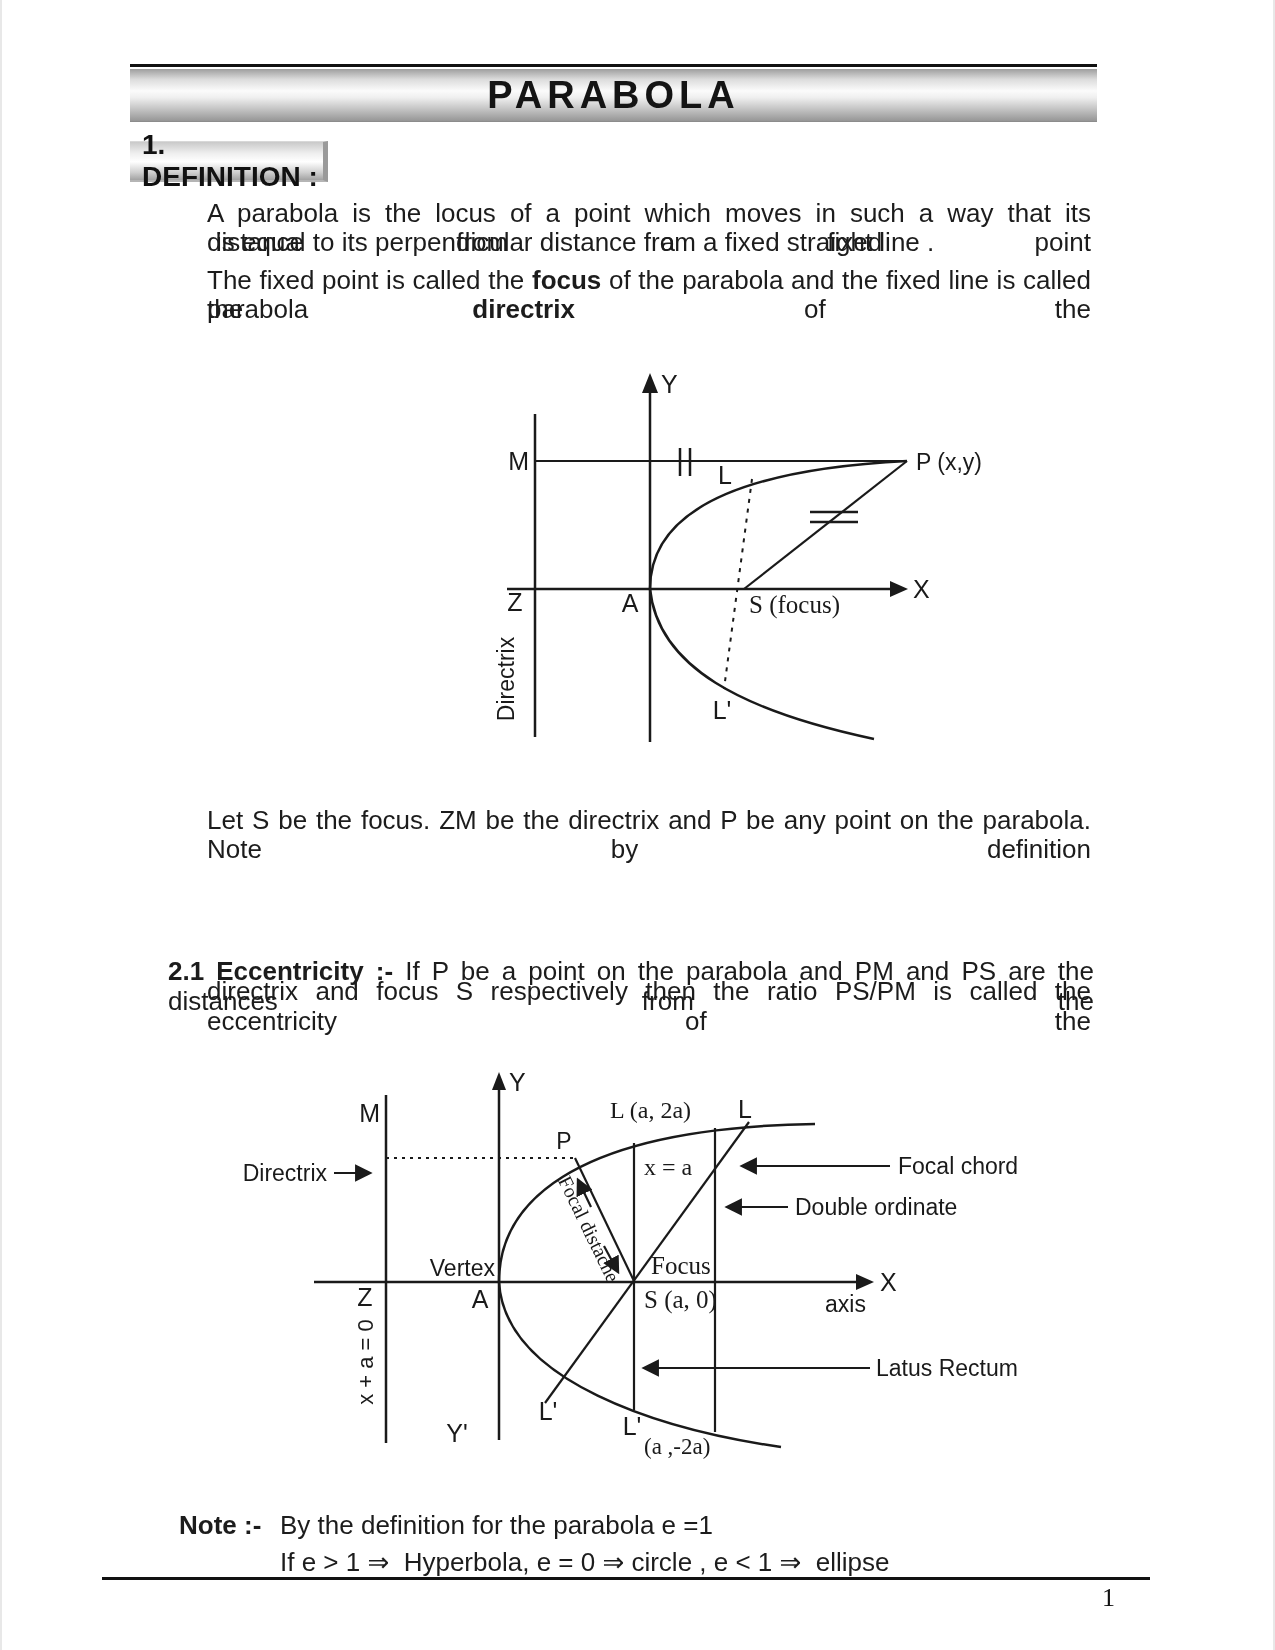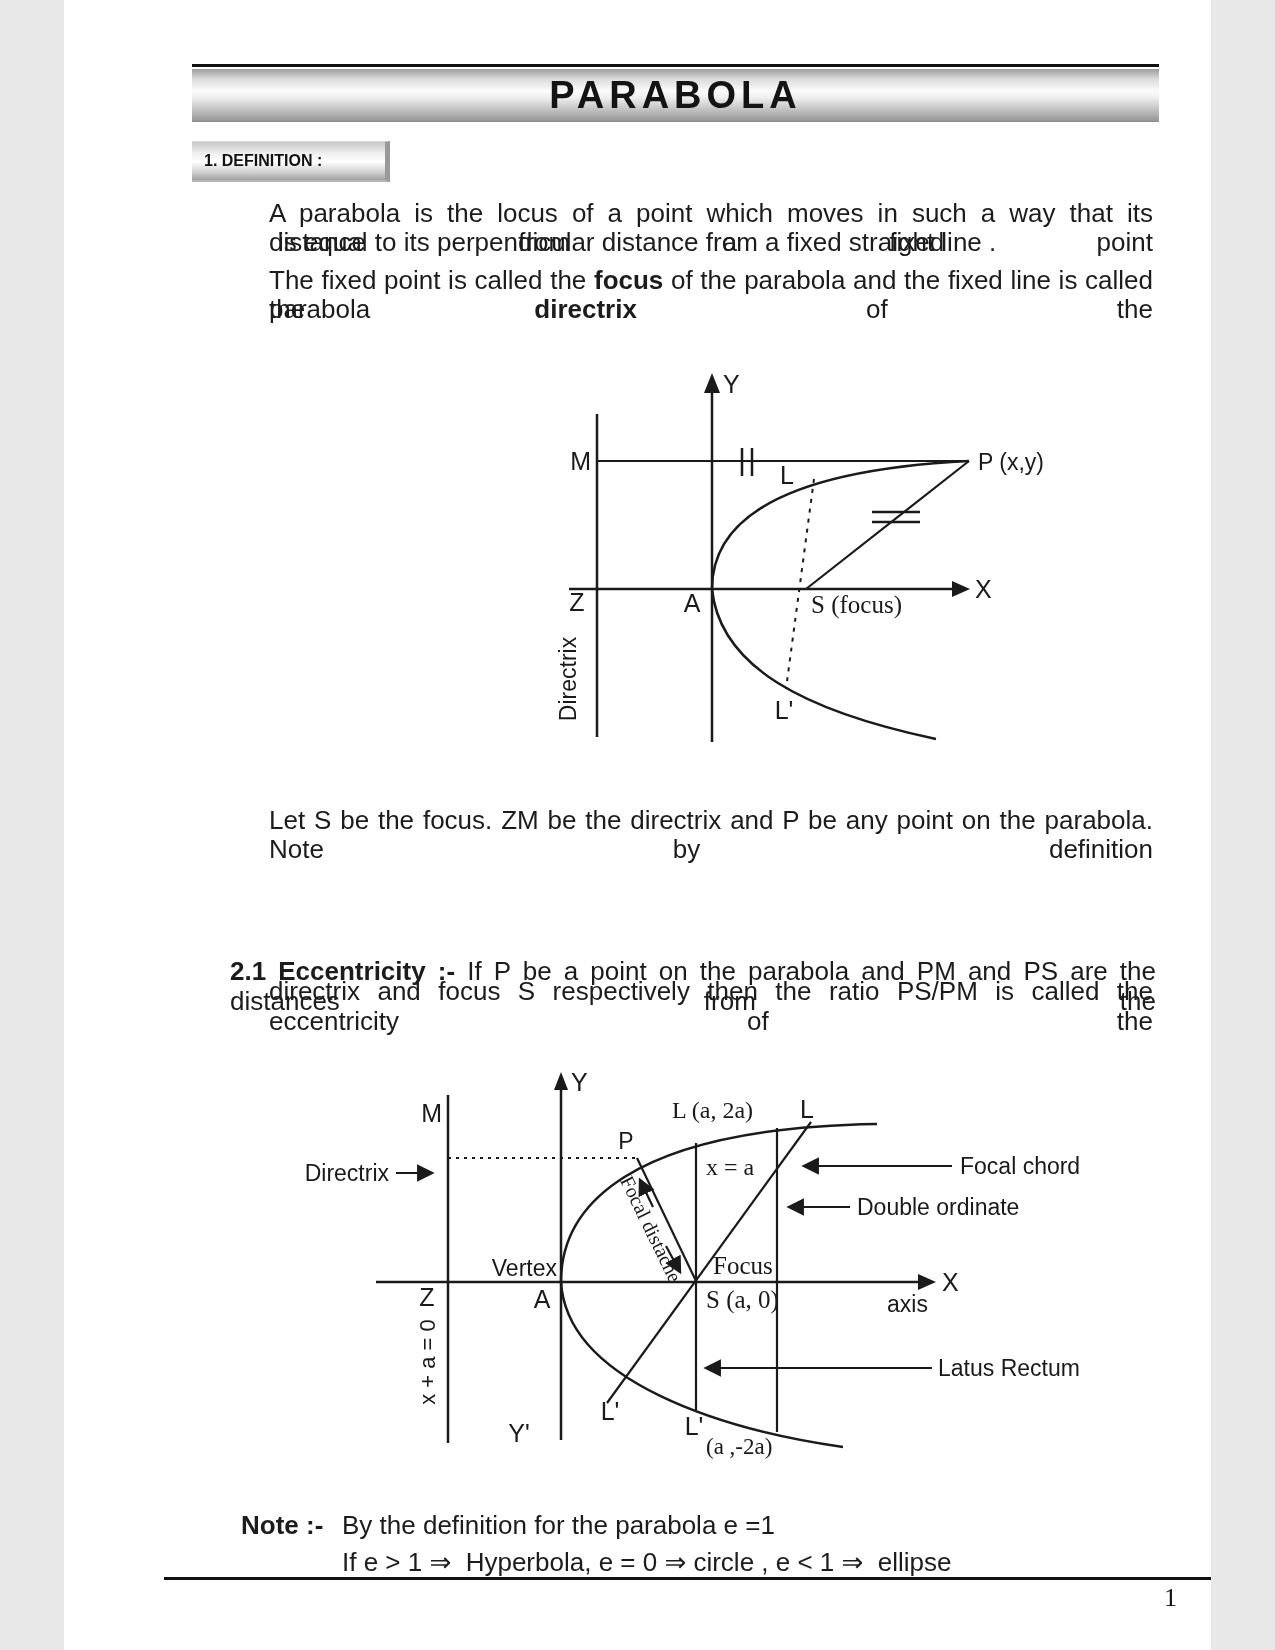--- a/index.html
+++ b/index.html
@@ -1,36 +1,36 @@
 <!DOCTYPE html>
 <html><head>
 <meta charset="utf-8">
 <style>
   html,body{margin:0;padding:0;background:#e8e8e8;}
   .page{
-    position:relative;width:1147px;height:1650px;background:#ffffff;
+    position:relative;width:1271px;height:1650px;background:#ffffff;
     font-family:"Liberation Sans",sans-serif;color:#1a1a1a;overflow:hidden;
     margin:0 auto;
   }
   .abs{position:absolute;}
   .top-rule{left:128px;top:64px;width:967px;height:3px;background:#111;}
   .banner{
     left:128px;top:69px;width:967px;height:52px;
     background:linear-gradient(180deg,#9e9e9e 0%,#dcdcdc 20%,#fbfbfb 42%,#efefef 55%,#c2c2c2 78%,#969696 100%);
     border-bottom:1px solid #8c8c8c;
     display:flex;align-items:center;justify-content:center;
   }
   .banner-title{
     font-size:38px;font-weight:bold;letter-spacing:5px;color:#141414;
   }
   .hbox{
     background:linear-gradient(180deg,#c9c9c9 0%,#efefef 30%,#ffffff 52%,#cfcfcf 80%,#a2a2a2 100%);
     border-right:5px solid #9a9a9a;border-bottom:2px solid #b5b5b5;border-top:1px solid #d8d8d8;
     display:flex;align-items:center;padding-left:12px;box-sizing:border-box;
-    font-weight:bold;font-size:16px;color:#111;
+    font-weight:bold;font-size:28px;color:#111;
   }
   .line{position:absolute;font-size:26px;line-height:29px;color:#1c1c1c;}
   .jl{text-align:justify;text-align-last:justify;}
   .pre{white-space:pre-wrap;}
   .b{font-weight:bold;}
   .note-label{font-weight:bold;}
   .serif{font-family:"Liberation Serif",serif;}
   svg text{fill:#1a1a1a;}
   .pgnum{font-family:"Liberation Serif",serif;font-size:26px;color:#111;}
 </style>

